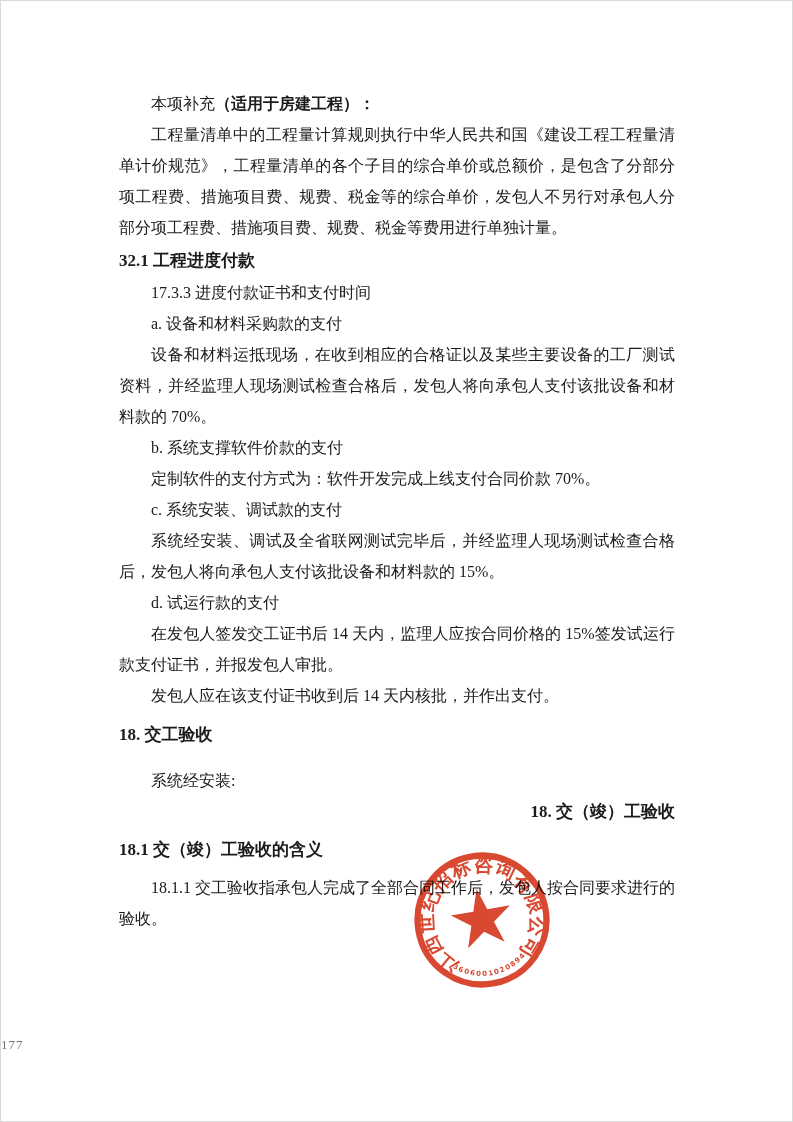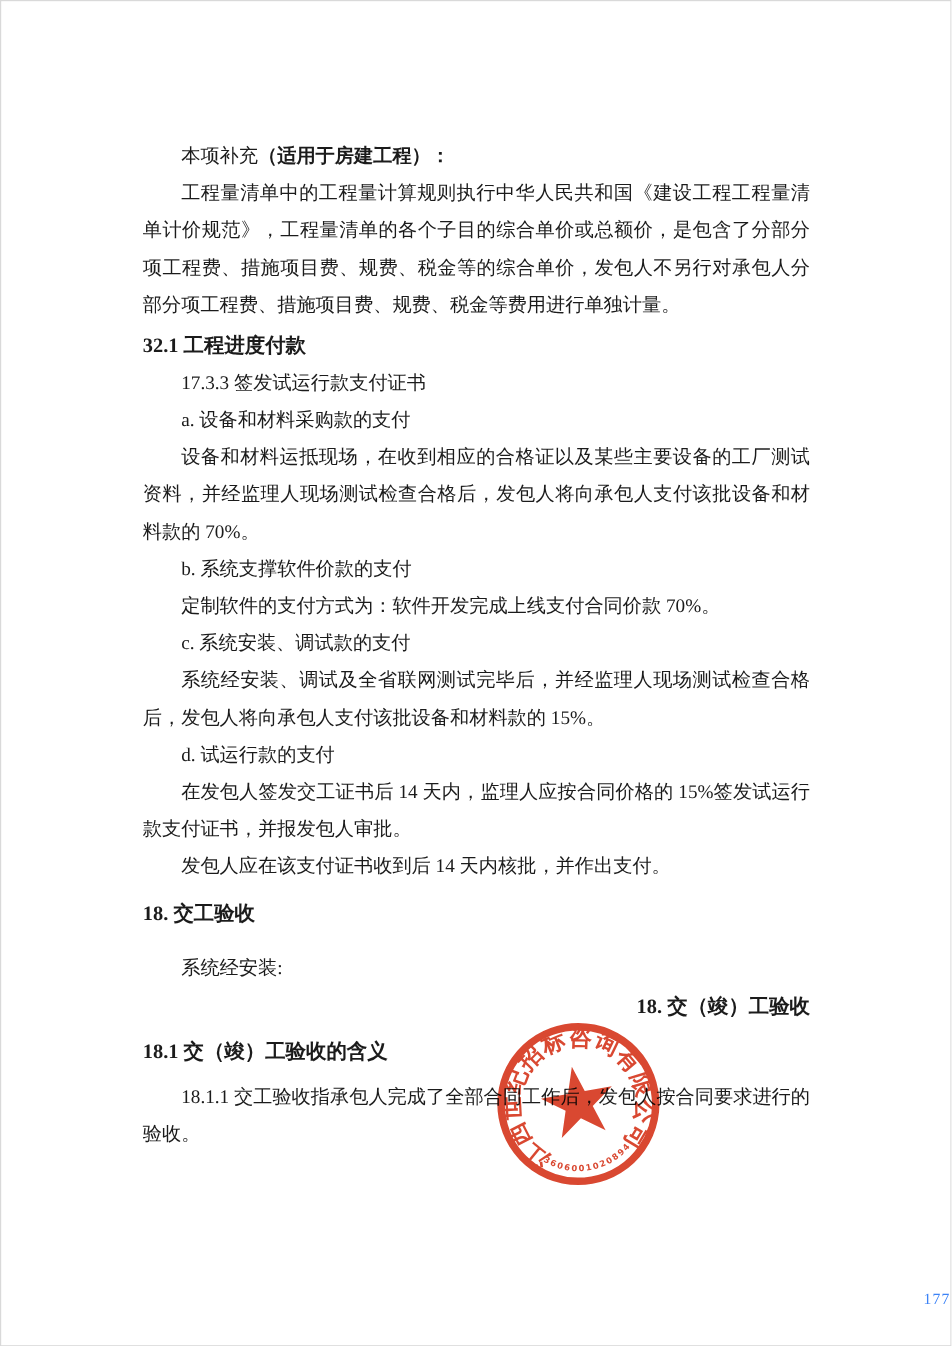--- a/index.html
+++ b/index.html
@@ -11,21 +11,21 @@
     position: relative;
     overflow: hidden;
   }
   .page {
     position: absolute; inset: 0;
     border: 1px solid #d9d9d9;
     background: #ffffff;
   }
   .content {
     position: absolute;
-    left: 118px; right: 117px; top: 114px;
+    left: 118px; right: 117px; top: 87px;
     font-size: 16px;
     line-height: 31px;
   }
   .para {
     text-indent: 2em;
     text-align: justify;
     text-justify: inter-character;
   }
   strong, .bold { font-weight: bold; }
   h2.sec {
@@ -34,24 +34,24 @@
     line-height: 32px;
     text-indent: 0;
   }
   .h17-3 { margin-top: 2px; }
   .h18  { margin-top: 8px; }
   .intro { margin-top: 14px; }
   .h18b { margin-top: 0; text-align: right; }
   .h18-1 { margin: 6px 0 6px 0; }
   .page-number {
     position: absolute;
-    top: 1074px; left: 0; right: 0;
-    text-align: right;
+    top: 1036px; left: 0; right: 0;
+    text-align: left;
     font-size: 13px;
-    color: #3b82f6;
+    color: #737373;
     letter-spacing: 1px;
   }
   .stamp {
     position: absolute;
     left: 411px; top: 849px;
     width: 140px; height: 140px;
     mix-blend-mode: multiply;
     opacity: 0.92;
     pointer-events: none;
   }
@@ -62,21 +62,21 @@
 
 <div class="page">
   <div class="content">
 
     <p class="para"><span>本项补充</span><strong>（适用于房建工程）：</strong></p>
 
     <p class="para">工程量清单中的工程量计算规则执行中华人民共和国《建设工程工程量清单计价规范》，工程量清单的各个子目的综合单价或总额价，是包含了分部分项工程费、措施项目费、规费、税金等的综合单价，发包人不另行对承包人分部分项工程费、措施项目费、规费、税金等费用进行单独计量。</p>
 
     <h2 class="sec h17-3">32.1 工程进度付款</h2>
 
-    <p class="para">17.3.3 签发试运行款支付证书</p>
+    <p class="para">17.3.3 进度付款证书和支付时间</p>
 
 
     <p class="para">a. 设备和材料采购款的支付</p>
     <p class="para">设备和材料运抵现场，在收到相应的合格证以及某些主要设备的工厂测试资料，并经监理人现场测试检查合格后，发包人将向承包人支付该批设备和材料款的 70%。</p>
 
     <p class="para">b. 系统支撑软件价款的支付</p>
     <p class="para">定制软件的支付方式为：软件开发完成上线支付合同价款 70%。</p>
 
     <p class="para">c. 系统安装、调试款的支付</p>
     <p class="para">系统经安装、调试及全省联网测试完毕后，并经监理人现场测试检查合格后，发包人将向承包人支付该批设备和材料款的 15%。</p>

